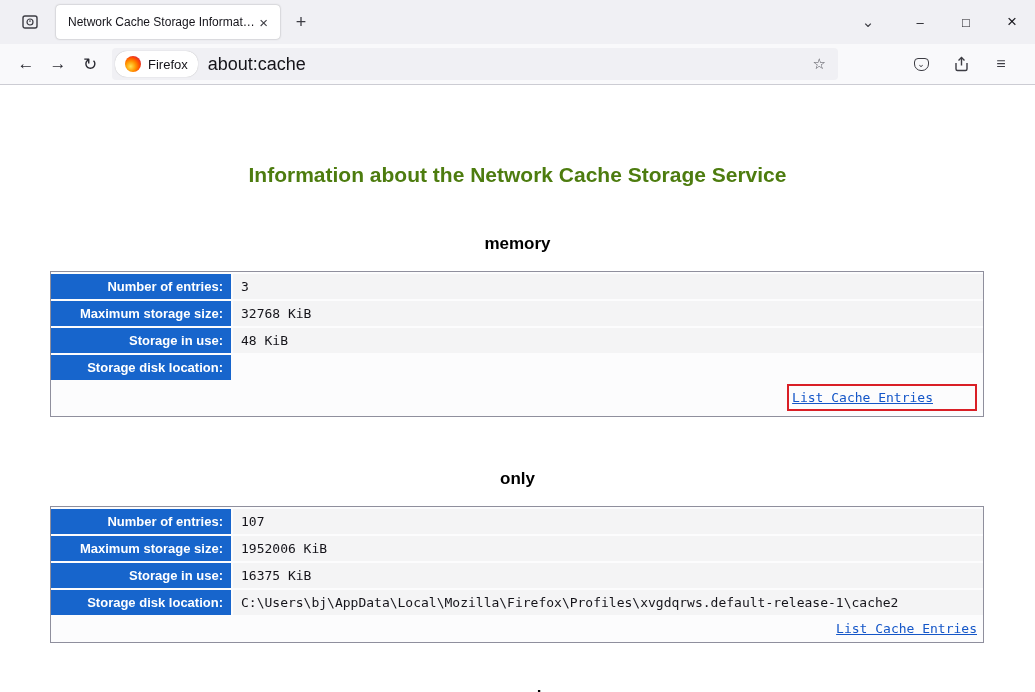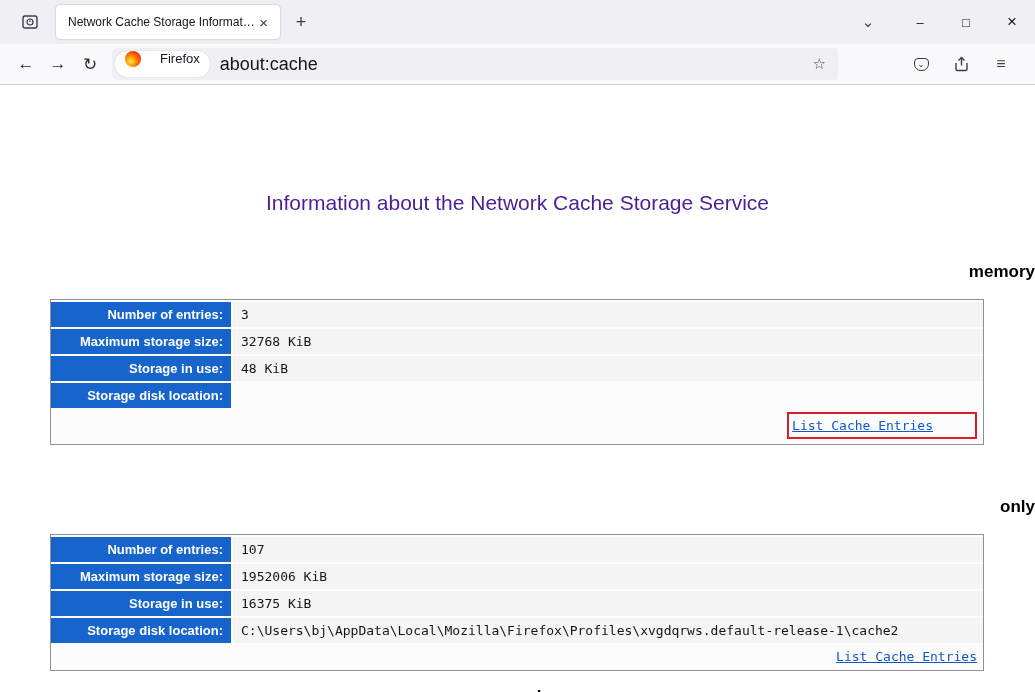--- a/index.html
+++ b/index.html
@@ -51,21 +51,21 @@
     display: flex; align-items: center; justify-content: center;
     font-size: 17px; color: #2b2b33; cursor: pointer;
   }
   .urlbar {
     flex: 1; height: 32px; margin: 0 8px 0 6px; max-width: 726px;
     background: #f0f0f4; border-radius: 4px;
     display: flex; align-items: center; padding: 0 6px 0 3px;
   }
   .search-chip {
     background: #ffffff; border-radius: 12px; height: 26px;
-    display: flex; padding: 0 10px; gap: 19px;
+    display: flex; align-items: center; padding: 0 10px; gap: 7px;
     box-shadow: 0 0 1px rgba(0,0,0,.3); cursor: pointer;
   }
   .fx-logo {
     width: 16px; height: 16px; border-radius: 50%;
     background: radial-gradient(circle at 35% 65%, #ffe14d 0%, #ff9500 35%, #ff4f00 60%, #b5007f 100%);
   }
   .chip-label { font-size: 13px; color: #15141a; }
   .url-text { font-size: 18px; color: #15141a; margin-left: 10px; flex: 1; }
   .star-btn { font-size: 15px; color: #4a4a52; padding: 0 6px; cursor: pointer; }
   .toolbar-icons { display: flex; align-items: center; gap: 10px; margin-left: 60px; }
@@ -76,25 +76,25 @@
   }
   .pocket-shape {
     width: 15px; height: 13px; border: 1.5px solid #3c3c43; border-radius: 4px 4px 7px 7px;
     display: flex; align-items: center; justify-content: center;
     font-size: 9px; line-height: 1; color: #3c3c43;
   }
 
   
   .content { height: 607px; background: #ffffff; position: relative; overflow: hidden; }
   .page-title {
-    text-align: center; margin-top: 106px;
-    font-size: 21px; font-weight: 400; color: #4c1d95;
+    text-align: center; margin-top: 78px;
+    font-size: 21px; font-weight: 700; color: #4d7c0f;
   }
   .section-heading {
-    text-align: right; font-size: 17px; font-weight: 700; color: #000;
+    text-align: center; font-size: 17px; font-weight: 700; color: #000;
   }
   .section-heading.memory { margin-top: 47px; }
   .section-heading.disk { margin-top: 52px; }
 
   .cache-table {
     width: 934px; margin: 17px auto 0 50px;
     border: 1px solid #8f8f9d; background: #fcfcfd; padding-bottom: 2px;
   }
   .trow { display: flex; margin-top: 2px; }
   .tlabel {

